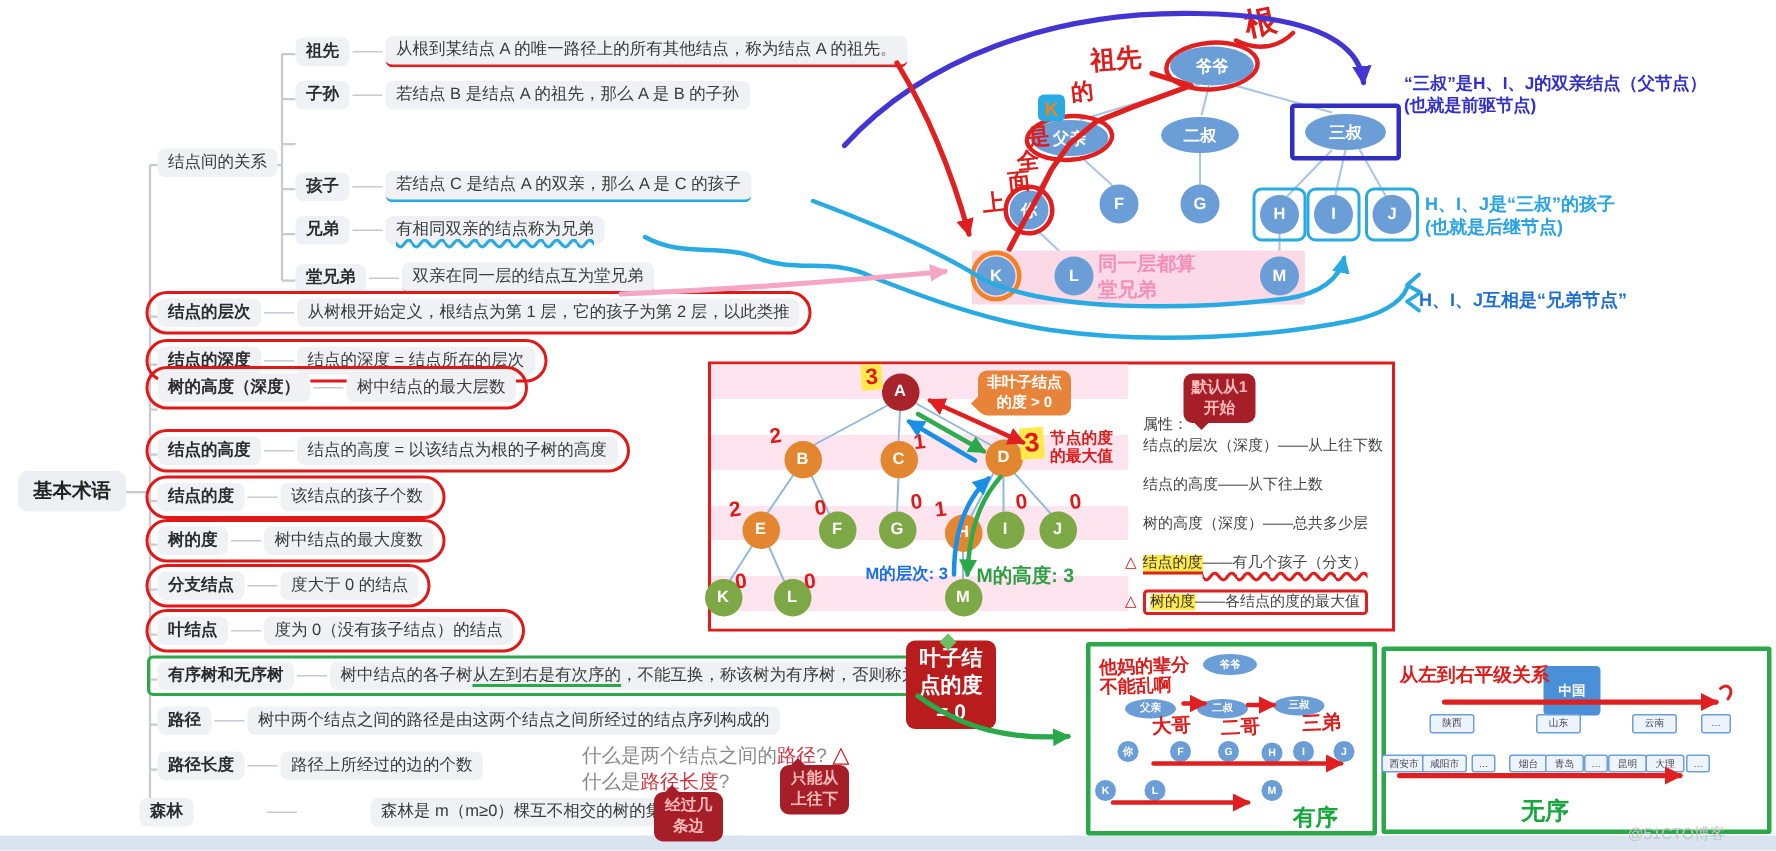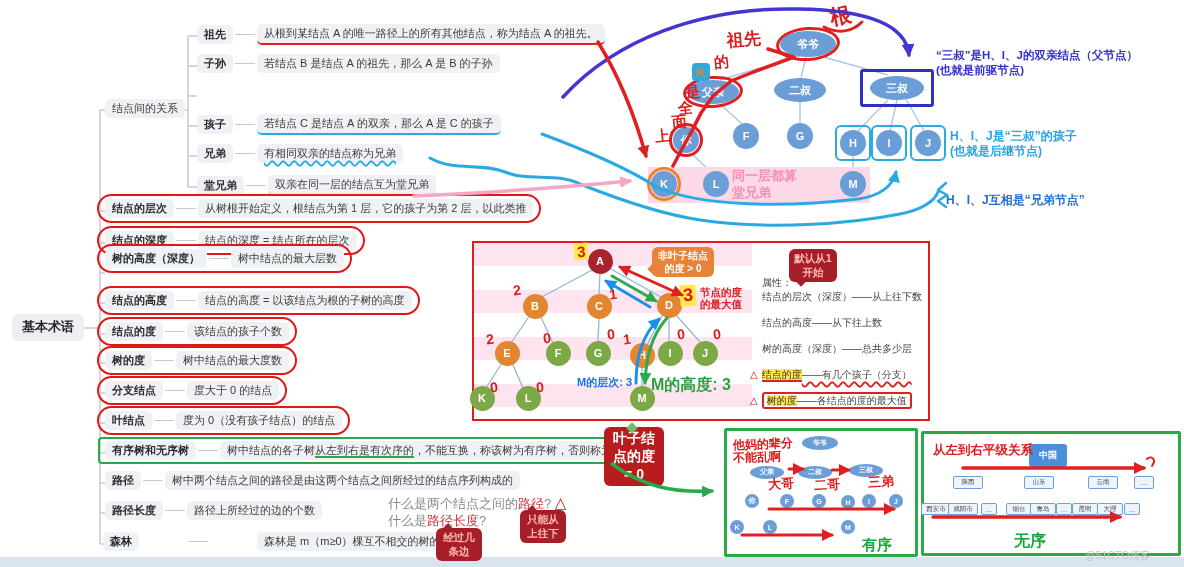--- a/index.html
+++ b/index.html
@@ -56,21 +56,21 @@
 .note-blue{position:absolute;color:#1f6fd6;font-weight:bold;font-size:12px;z-index:6;white-space:nowrap}
 .band{position:absolute;background:#fbd9e6;z-index:2}
 .bandtext{position:absolute;color:#f290b8;font-weight:bold;font-size:13px;z-index:3;line-height:1.3}
 .redbox{position:absolute;border:2.5px solid #e21b1b;background:#fff;z-index:0}
 .stripes{position:absolute;left:0;top:0;width:278px;height:100%;background:repeating-linear-gradient(180deg,#fde4ee 0 23px,#ffffff 23px 47px)}
 .greenbox{position:absolute;border:3px solid #2aa84a;background:#fff;z-index:2;border-radius:2px}
 .caption-green{position:absolute;color:#16a83c;font-weight:bold;z-index:6}
 .ybadge{position:absolute;background:#ffe94d;color:#e01818;font-weight:bold;z-index:6;padding:0 3px;transform:rotate(-4deg)}
 .deg{position:absolute;color:#e01818;font-weight:bold;font-size:14px;transform:rotate(-7deg);z-index:6}
 .mlevel{position:absolute;color:#1a6fe8;font-weight:bold;font-size:11px;z-index:6;white-space:nowrap}
-.mheight{position:absolute;color:#2f9e44;font-weight:bold;font-size:16px;z-index:6;white-space:nowrap}
+.mheight{position:absolute;color:#2f9e44;font-weight:bold;font-size:13px;z-index:6;white-space:nowrap}
 .kbadge{position:absolute;width:18px;height:18px;background:#29abe2;border-radius:4px;color:#f08020;font-weight:bold;font-size:13px;display:flex;align-items:center;justify-content:center;z-index:7}
 .watermark{position:absolute;color:#c4c6cb;font-size:10.5px;z-index:9}
 .strip{position:absolute;left:0;top:557px;width:1184px;height:10px;background:#dae3f0;z-index:0}
 .lbl{position:relative;z-index:2}
 </style>
 </head>
 <body>
 
 <div id="canvas">
 
@@ -287,21 +287,21 @@
     <div class="mrow" style="left: 105px; top: 471px;">
       <span class="pill term">路径</span>
       <span class="mlink"></span>
       <span class="pill desc">树中两个结点之间的路径是由这两个结点之间所经过的结点序列构成的</span>
     </div>
     <div class="mrow" style="left: 105px; top: 501px;">
       <span class="pill term">路径长度</span>
       <span class="mlink"></span>
       <span class="pill desc">路径上所经过的边的个数</span>
     </div>
-    <div class="mrow" style="left: 103px; top: 532px; gap: 47px;">
+    <div class="mrow" style="left: 93px; top: 532px; gap: 47px;">
       <span class="pill term">森林</span>
       <span class="mlink"></span>
       <span class="pill desc">森林是 m（m≥0）棵互不相交的树的集合</span>
     </div>
     <div class="node fnode" style="left: 780px; top: 31px; width: 56px; height: 26px; font-size: 11px;">
       <span class="lbl">爷爷</span>
       <span class="ring ring-red"></span>
     </div>
     <div class="node fnode" style="left: 687px; top: 80px; width: 52px; height: 24px; font-size: 11px;">
       <span class="lbl">父亲</span>
@@ -435,21 +435,21 @@
     </div>
     <div class="node fnode" style="left: 763px; top: 520px; width: 14px; height: 14px; font-size: 7px;">
       <span class="lbl">L</span>
     </div>
     <div class="node fnode" style="left: 841px; top: 520px; width: 14px; height: 14px; font-size: 7px;">
       <span class="lbl">M</span>
     </div>
     <div class="hand" style="left: 768px; top: 477px; font-size: 13px; transform: rotate(-3deg);">大哥</div>
     <div class="hand" style="left: 814px; top: 478px; font-size: 13px; transform: rotate(-3deg);">二哥</div>
     <div class="hand" style="left: 868px; top: 475px; font-size: 13px; transform: rotate(-3deg);">三弟</div>
-    <div class="node rboxroot" style="left: 1029px; top: 443.5px; width: 38px; height: 23px; font-size: 9px;">
+    <div class="node rboxroot" style="left: 1029px; top: 443.5px; width: 38px; height: 33px; font-size: 9px;">
       <span class="lbl">中国</span>
     </div>
     <div class="node rbox" style="left: 953px; top: 475.5px; width: 30px; height: 13px; font-size: 6.5px;">
       <span class="lbl">陕西</span>
     </div>
     <div class="node rbox" style="left: 1024px; top: 475.5px; width: 30px; height: 13px; font-size: 6.5px;">
       <span class="lbl">山东</span>
     </div>
     <div class="node rbox" style="left: 1088px; top: 475.5px; width: 30px; height: 13px; font-size: 6.5px;">
       <span class="lbl">云南</span>

